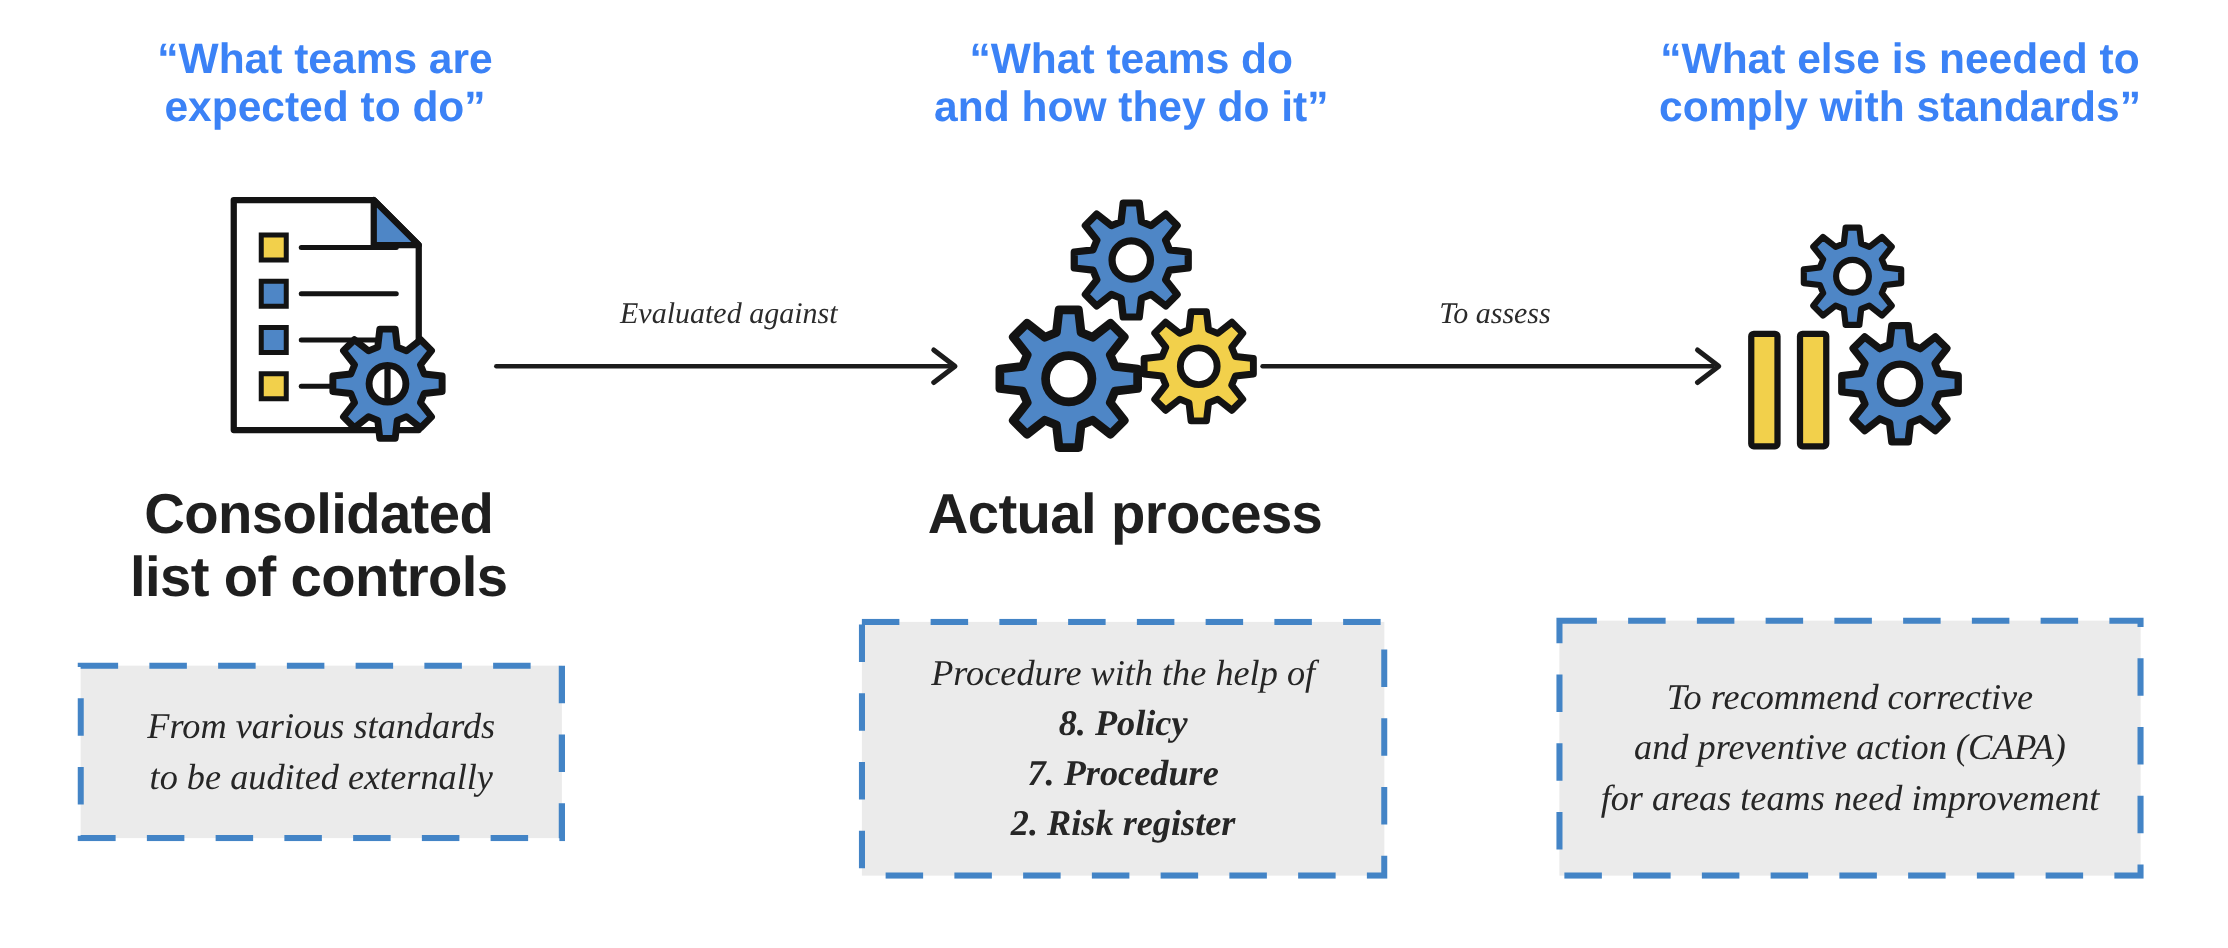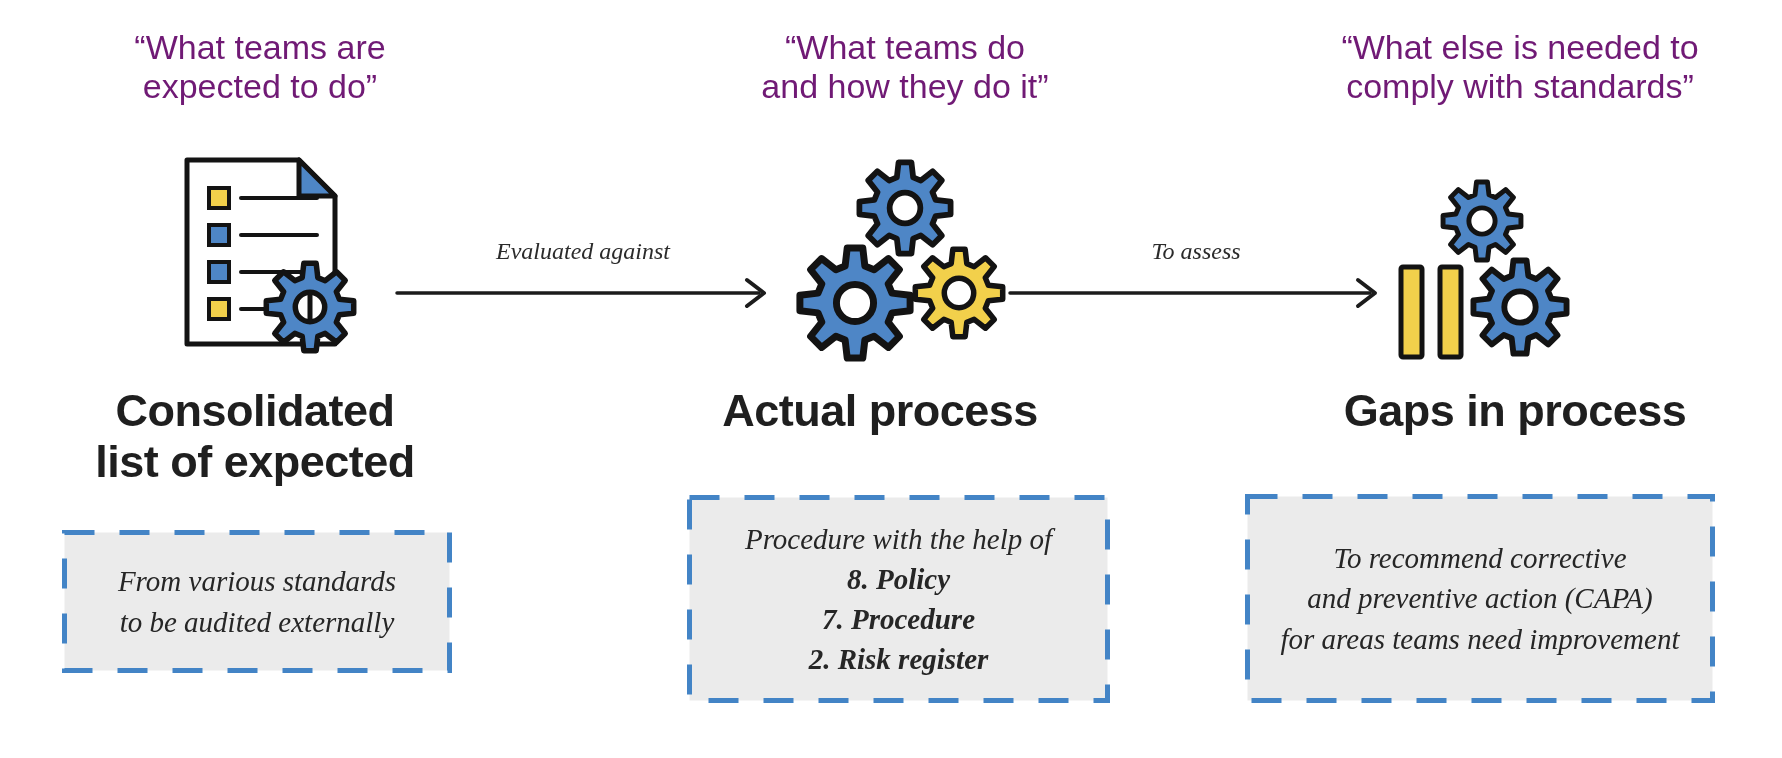--- a/index.html
+++ b/index.html
@@ -2,21 +2,21 @@
 <html><head>
 <meta charset="utf-8">
 <style>
   html,body{margin:0;padding:0;background:#ffffff;}
   #canvas{
     position:relative;width:1782px;height:758px;background:#ffffff;overflow:hidden;
     font-family:"Liberation Sans",sans-serif;
   }
   .quote{
     position:absolute;top:28px;text-align:center;
-    font-size:34px;font-weight:normal;line-height:1.14;color:#701a75;
+    font-size:34px;font-weight:bold;line-height:1.14;color:#3b82f6;
     white-space:pre-line;
   }
   .stage-title{
     position:absolute;top:386px;text-align:center;
     font-size:45px;font-weight:bold;line-height:1.13;color:#1f1f1f;
     white-space:pre-line;letter-spacing:-0.5px;
   }
   .icon-wrap{position:absolute;}
   .icon-wrap svg{overflow:visible;display:block;}
   .arrow-label{
@@ -100,23 +100,22 @@
     <polyline points="352,5 369,18 352,31" fill="none" stroke="#1c1c1c" stroke-width="4" stroke-linecap="round" stroke-linejoin="round"></polyline>
   </svg>
 
   <div class="arrow-label" style="left:1026px;width:340px;">To assess</div>
   <svg class="arrow-svg" style="left:1008px;top:275px;" width="378" height="36" viewBox="0 0 378 36">
     <line x1="2" y1="18" x2="362" y2="18" stroke="#1c1c1c" stroke-width="3.5" stroke-linecap="round"></line>
     <polyline points="350,5 367,18 350,31" fill="none" stroke="#1c1c1c" stroke-width="4" stroke-linecap="round" stroke-linejoin="round"></polyline>
   </svg>
 
   <div class="stage-title" style="left:55px;width:400px;">Consolidated
-list of expected</div>
-  <div class="stage-title" style="left:680px;width:400px;">Actual process</div>
-  <div class="stage-title" style="left:1315px;width:400px;">Gaps in process</div>
+list of controls</div>
+  <div class="stage-title" style="left:700px;width:400px;">Actual process</div>
 
   <div class="note-box" style="left:62px;top:530px;width:390px;height:143px;">
     <svg class="box-svg" width="390" height="143" viewBox="0 0 390 143">
       <rect x="2.5" y="2.5" width="385" height="138" fill="#ebebeb" stroke="#4384c6" stroke-width="5" stroke-dasharray="30 25"></rect>
     </svg>
     <div class="note-text">From various standards
 to be audited externally</div>
   </div>
 
   <div class="note-box" style="left:687px;top:495px;width:423px;height:208px;">

